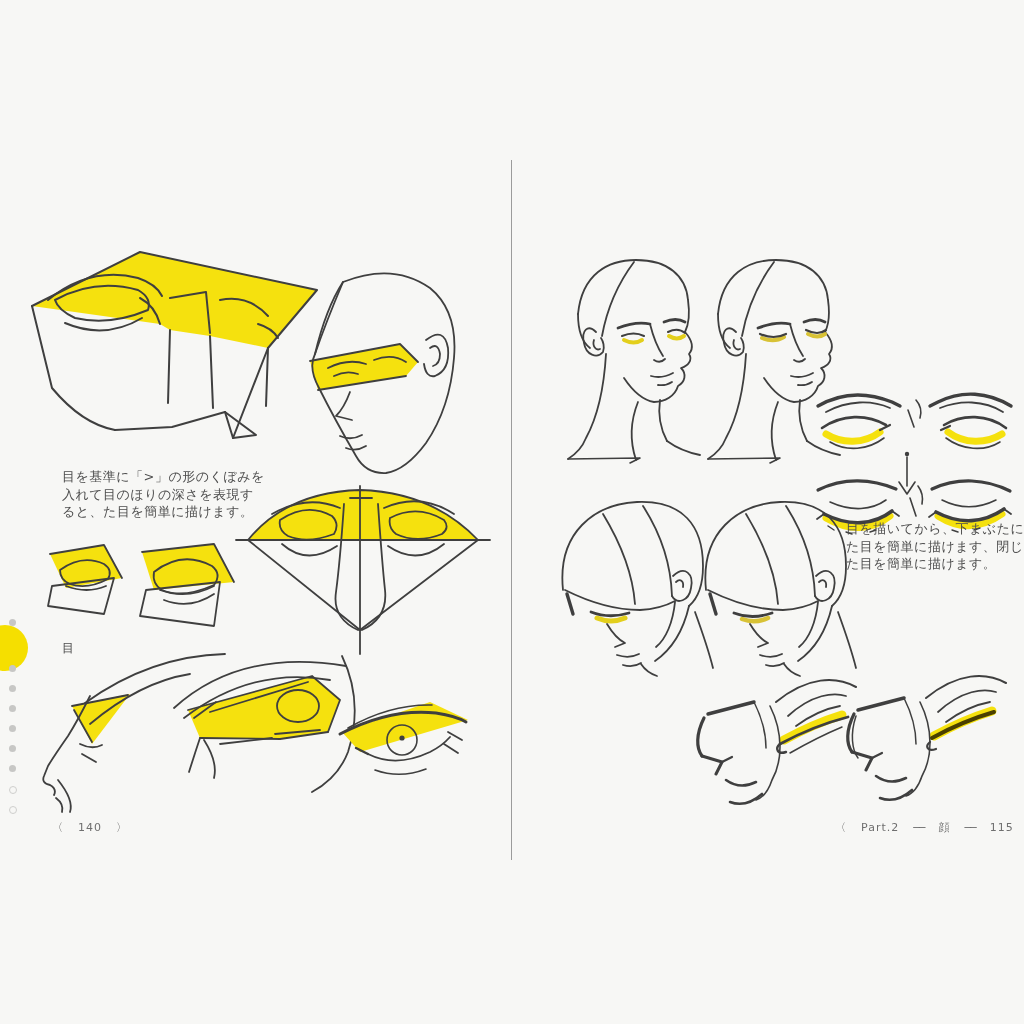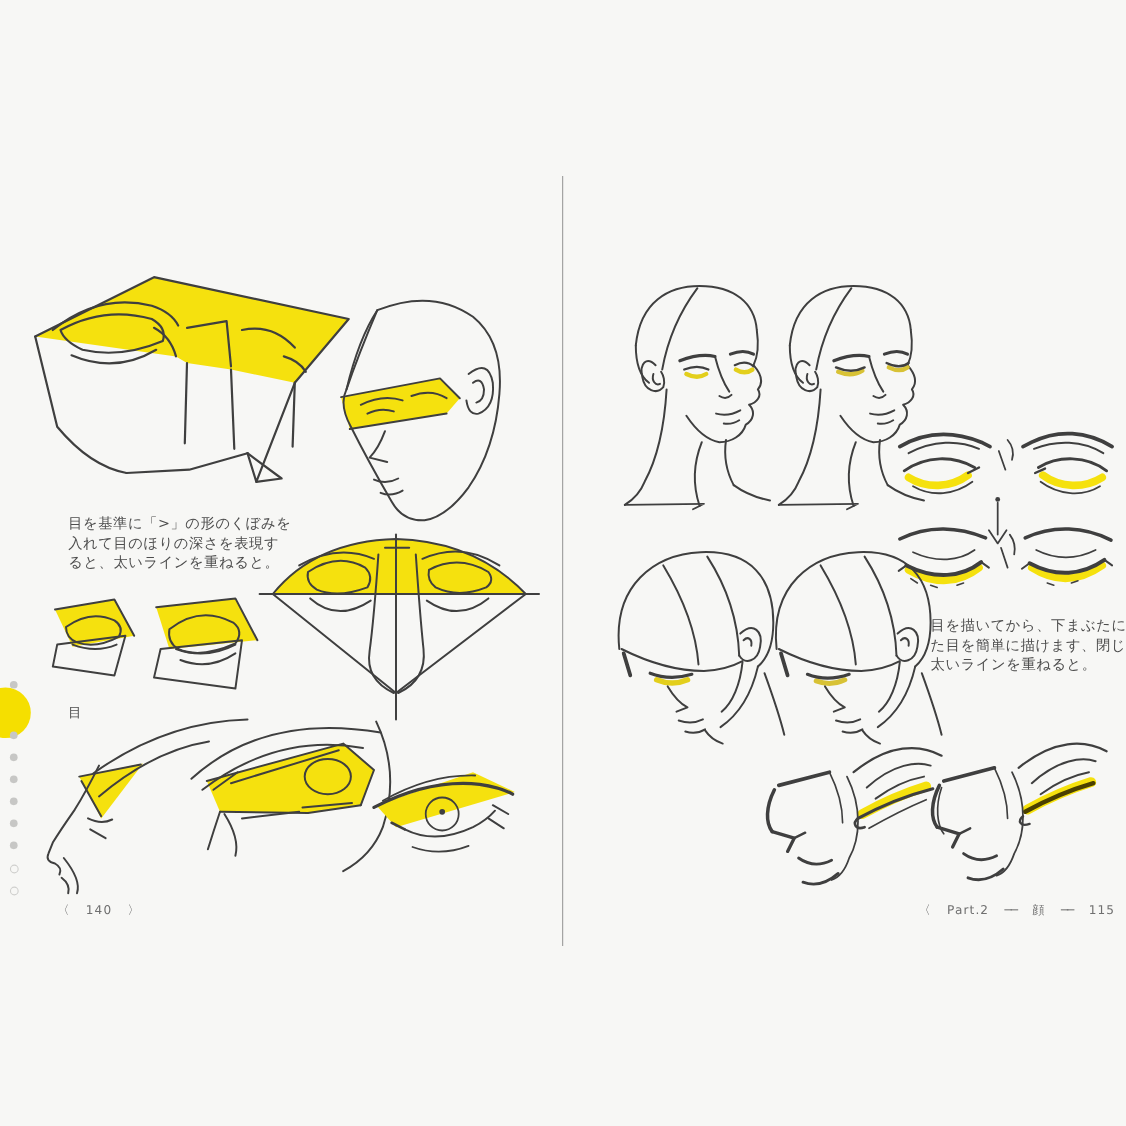--- a/index.html
+++ b/index.html
@@ -95,21 +95,21 @@
       <path d="M46,110 Q58,104 70,108"></path>
       <path d="M62,126 Q56,142 48,150 L64,154"></path>
       <path d="M52,170 Q63,175 74,169"></path>
       <path d="M58,182 Q68,186 78,180"></path>
     </g>
   </svg>
 
   <div class="abs caption" style="left:62px;top:468px;">
     <div>目を基準に「&gt;」の形のくぼみを</div>
     <div>入れて目のほりの深さを表現す</div>
-    <div>ると、太いラインを重ねると。</div>
+    <div>ると、た目を簡単に描けます。</div>
   </div>
 
   <svg class="abs" style="left:232px;top:472px;" width="262" height="196" viewBox="0 0 262 196">
     <path d="M16,68 Q55,20 128,18 Q200,20 246,68 Z" fill="#f5e10e" stroke="none"></path>
     <g fill="none" stroke="#3f3f3f" stroke-width="1.8" stroke-linecap="round" stroke-linejoin="round">
       <path d="M4,68 L258,68"></path>
       <path d="M128,14 L128,182"></path>
       <path d="M16,68 Q55,20 128,18 Q200,20 246,68"></path>
       <path d="M16,68 L128,158"></path>
       <path d="M246,68 L128,158"></path>
@@ -334,24 +334,24 @@
       <path d="M62,132 C68,142 74,148 80,151 L70,155"></path>
       <path d="M72,163 Q84,167 94,162"></path>
       <path d="M78,173 Q88,176 96,171"></path>
       <path d="M144,114 C138,140 126,158 110,169"></path>
       <path d="M130,110 C128,130 121,147 111,155"></path>
       <path d="M150,120 C158,142 164,160 168,176"></path>
       <path d="M96,172 C100,178 106,182 112,184"></path>
     </g>
   </svg>
 
-  <div class="abs caption" style="left:846px;top:560px;font-family:Liberation Serif, serif;">
+  <div class="abs caption" style="left:846px;top:520px;">
     <div>目を描いてから、下まぶたに</div>
     <div>た目を簡単に描けます、閉じ</div>
-    <div>太いラインを重ねると。</div>
+    <div>た目を簡単に描けます。</div>
   </div>
 
   <svg class="abs" style="left:678px;top:662px;" width="192" height="152" viewBox="0 0 192 152">
     <g fill="none" stroke-linecap="round" stroke-linejoin="round">
       <path d="M106,78 Q135,62 164,53" stroke="#f5e10e" stroke-width="9"></path>
       <g stroke="#3f3f3f">
         <path d="M98,40 C130,14 158,14 178,25" stroke-width="2"></path>
         <path d="M110,54 C134,32 156,30 168,34" stroke-width="1.8"></path>
         <path d="M118,64 Q140,48 162,44" stroke-width="1.8"></path>
         <path d="M102,82 Q135,64 170,55" stroke-width="2.8"></path>

